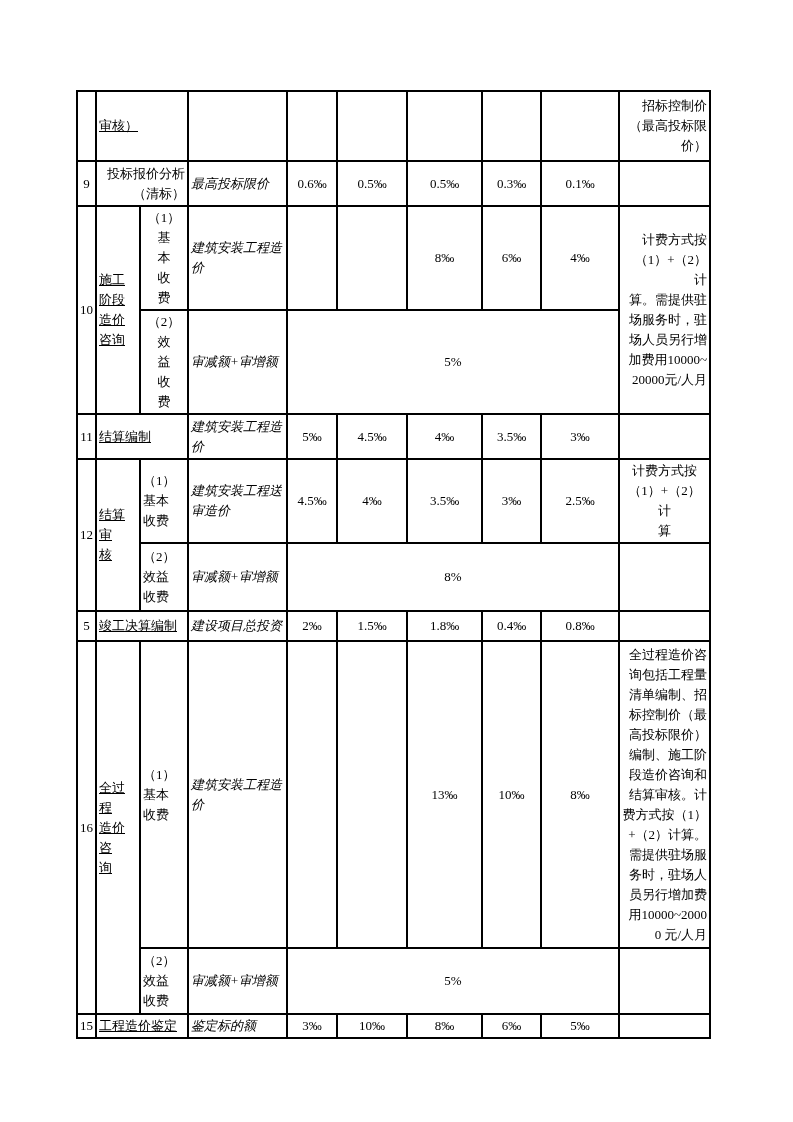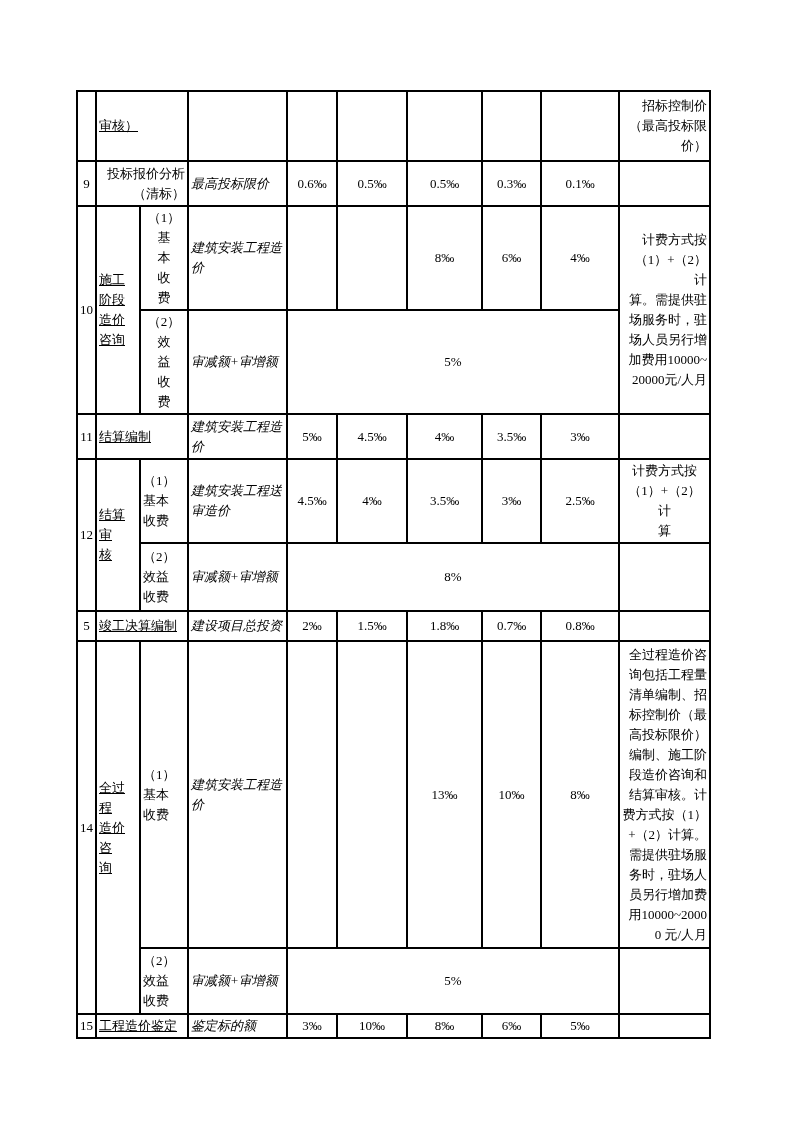--- a/index.html
+++ b/index.html
@@ -160,27 +160,27 @@
       <td class="rem"></td>
     </tr>
 
     <tr style="height:30px">
       <td class="num">5</td>
       <td colspan="2" class="cat">竣工决算编制</td>
       <td class="desc">建设项目总投资</td>
       <td class="val">2‰</td>
       <td class="val">1.5‰</td>
       <td class="val">1.8‰</td>
-      <td class="val">0.7‰</td>
+      <td class="val">0.4‰</td>
       <td class="val">0.8‰</td>
       <td class="rem"></td>
     </tr>
 
     <tr style="height:307px">
-      <td class="num" rowspan="2">14</td>
+      <td class="num" rowspan="2">16</td>
       <td class="cat" rowspan="2">全过程
 造价咨
 询</td>
       <td class="sub">（1）
 基本
 收费</td>
       <td class="desc">建筑安装工程造
 价</td>
       <td class="val"></td>
       <td class="val"></td>

